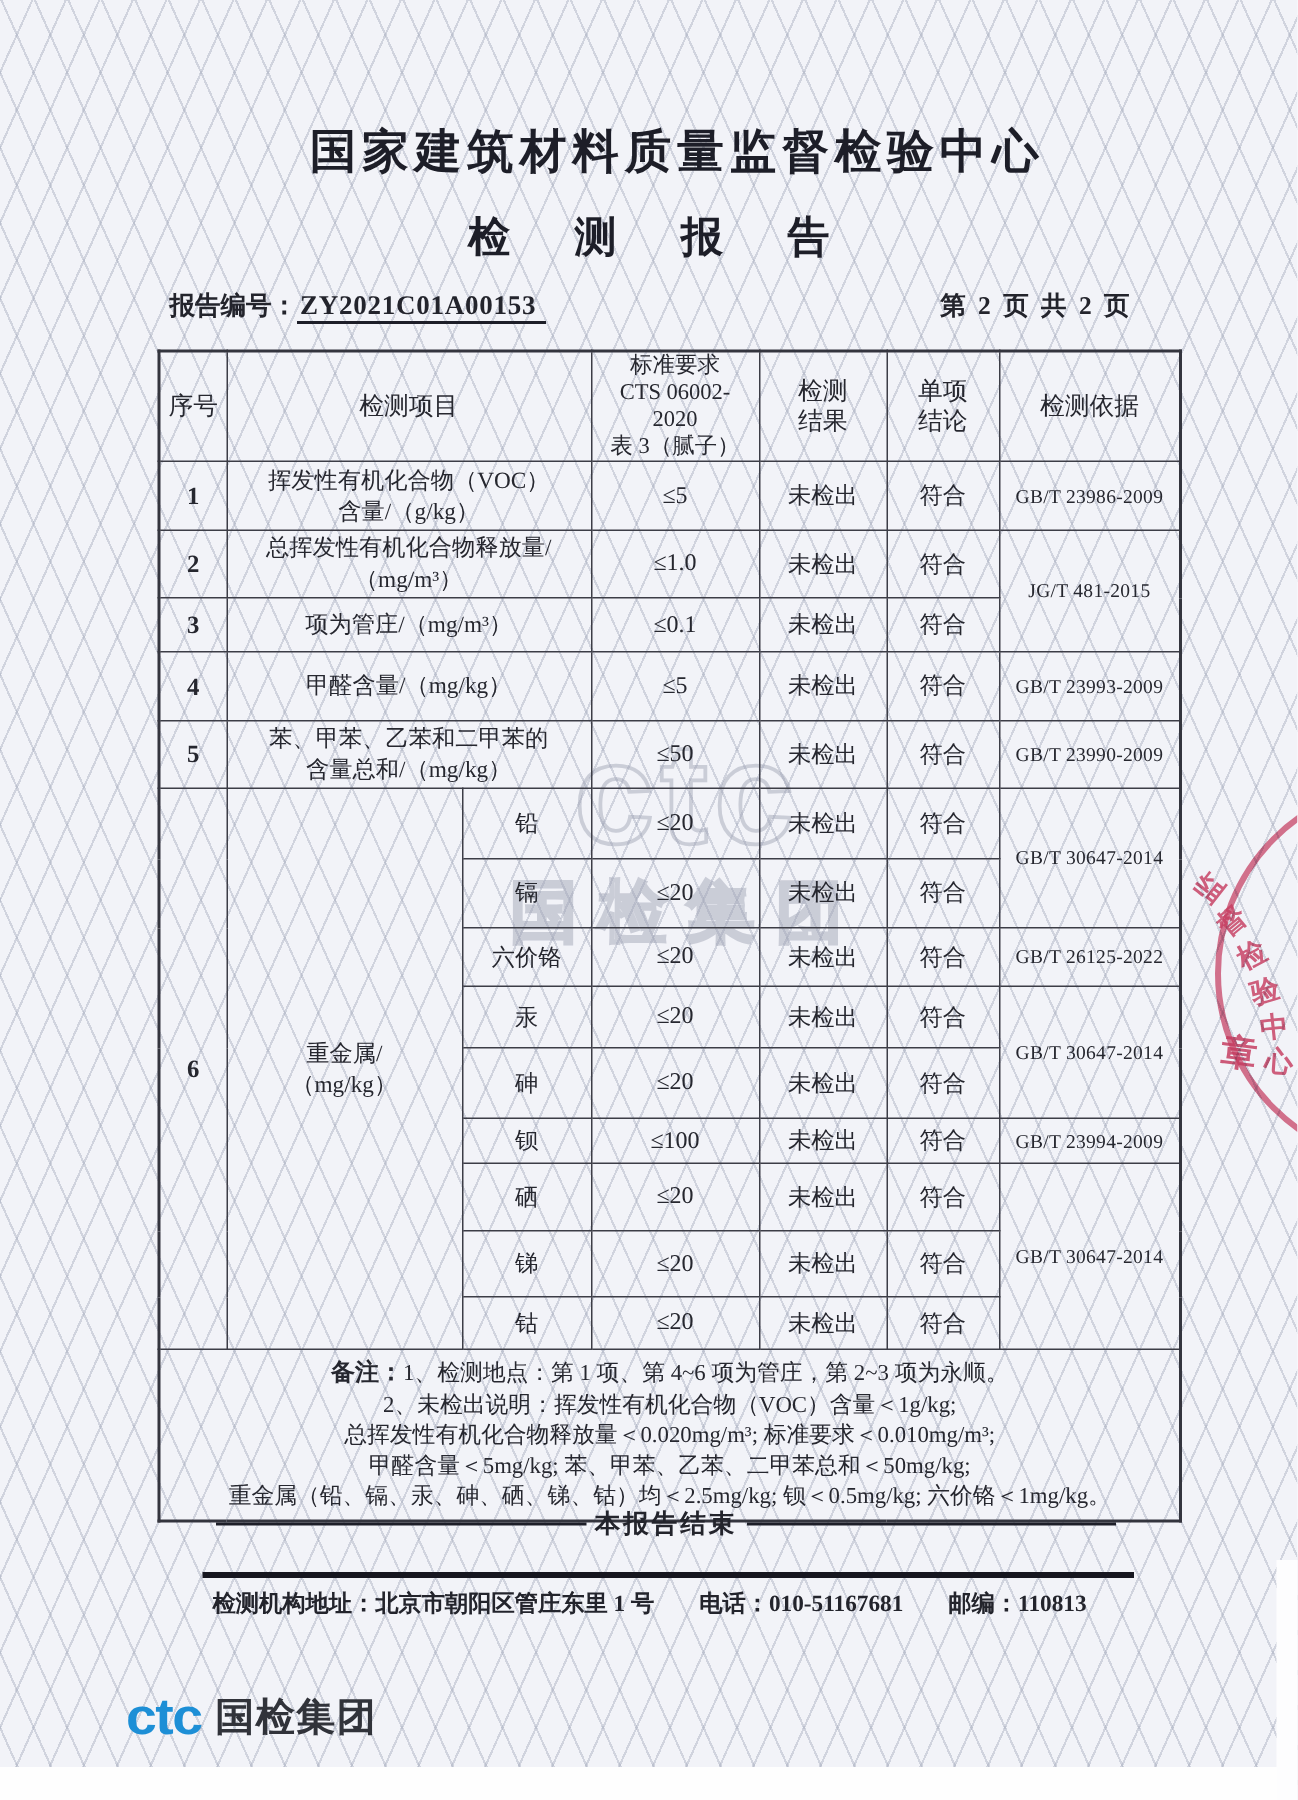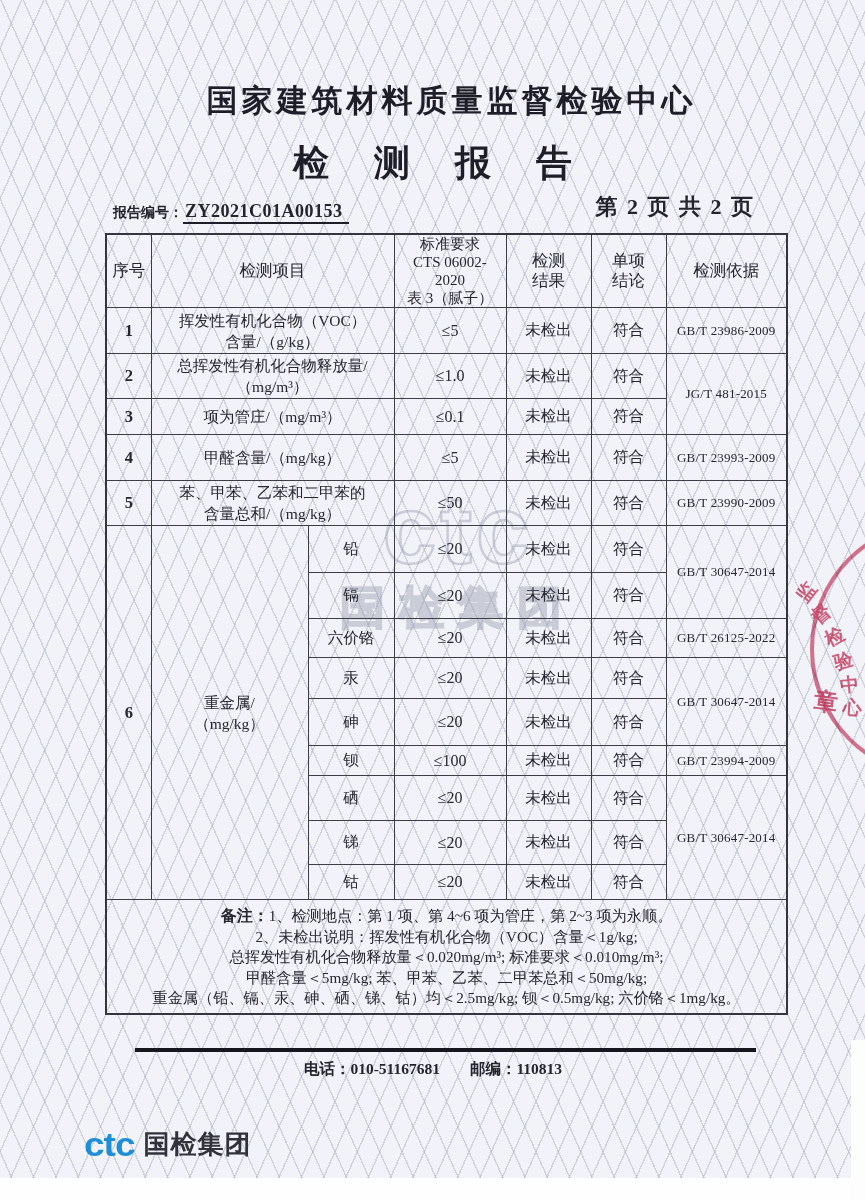--- a/index.html
+++ b/index.html
@@ -14,27 +14,27 @@
     font-family:"Liberation Serif","DejaVu Serif",serif;
     color:#23242c;
   }
   .bottom-white{position:absolute;left:0;bottom:0;width:865px;height:22px;background:#fefefe;}
   .right-white{position:absolute;right:0;bottom:0;width:14px;height:160px;background:#fdfdfe;}
 
   
   .doc-title{position:absolute;top:80px;left:0;width:847px;text-align:center;
     font-size:31px;font-weight:bold;letter-spacing:4px;color:#1d1e28;margin-left:28px;}
   .doc-subtitle{position:absolute;top:139px;left:0;width:865px;text-align:center;
-    font-size:36px;font-weight:bold;letter-spacing:18px;text-indent:18px;color:#1d1e28;}
+    font-size:28px;font-weight:bold;letter-spacing:18px;text-indent:18px;color:#1d1e28;}
   .report-line{position:absolute;top:192px;left:113px;right:110px;
     display:flex;justify-content:space-between;align-items:flex-end;}
-  .report-no-label{font-size:14px;font-weight:bold;text-align:right;}
+  .report-no-label{font-size:17px;font-weight:bold;text-align:right;}
   .report-no-value{font-size:18px;font-weight:bold;letter-spacing:.5px;
     border-bottom:2px solid #1d1e28;padding:0 6px 1px 2px;}
-  .page-indicator{font-size:22px;font-weight:bold;letter-spacing:2px;}
+  .page-indicator{font-size:17px;font-weight:bold;letter-spacing:2px;}
 
   
   .watermark{position:absolute;left:340px;top:488px;z-index:1;text-align:center;
     font-family:"Liberation Sans","DejaVu Sans",sans-serif;pointer-events:none;}
   .wm-ctc{display:block;font-size:96px;line-height:84px;font-weight:bold;letter-spacing:4px;
     color:transparent;-webkit-text-stroke:2.5px rgba(158,163,180,.48);}
   .wm-name{display:block;margin-top:6px;font-size:45px;font-weight:bold;letter-spacing:14px;
     color:transparent;-webkit-text-stroke:2px rgba(158,163,180,.48);}
 
   
@@ -259,22 +259,28 @@
     <div class="stamp-ring"></div>
     <span class="stamp-char sc0">监</span>
     <span class="stamp-char sc1">督</span>
     <span class="stamp-char sc2">检</span>
     <span class="stamp-char sc3">验</span>
     <span class="stamp-char sc4">中</span>
     <span class="stamp-char sc5">心</span>
     <span class="stamp-zhang">章</span>
   </div>
 
+  <div class="end-report">
+    <span class="end-line"></span>
+    <span class="end-text">本报告结束</span>
+    <span class="end-line"></span>
+  </div>
   <div class="thick-rule"></div>
   <div class="address-line">
+    <span>检测机构地址：北京市朝阳区管庄东里 1 号</span>
     <span>电话：010-51167681</span>
     <span>邮编：110813</span>
   </div>
 
   <div class="brand">
     <span class="logo-ctc">ctc</span>
     <span class="logo-name">国检集团</span>
   </div>
 
   <div class="bottom-white"></div>

